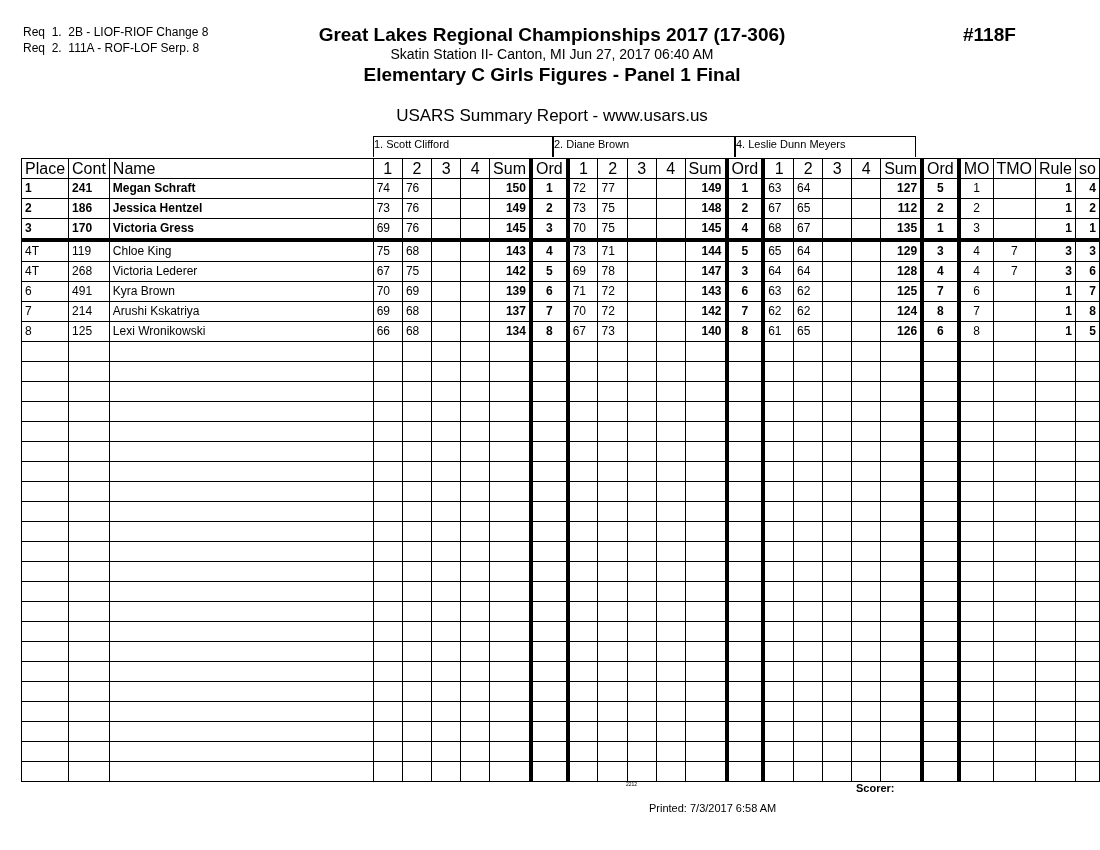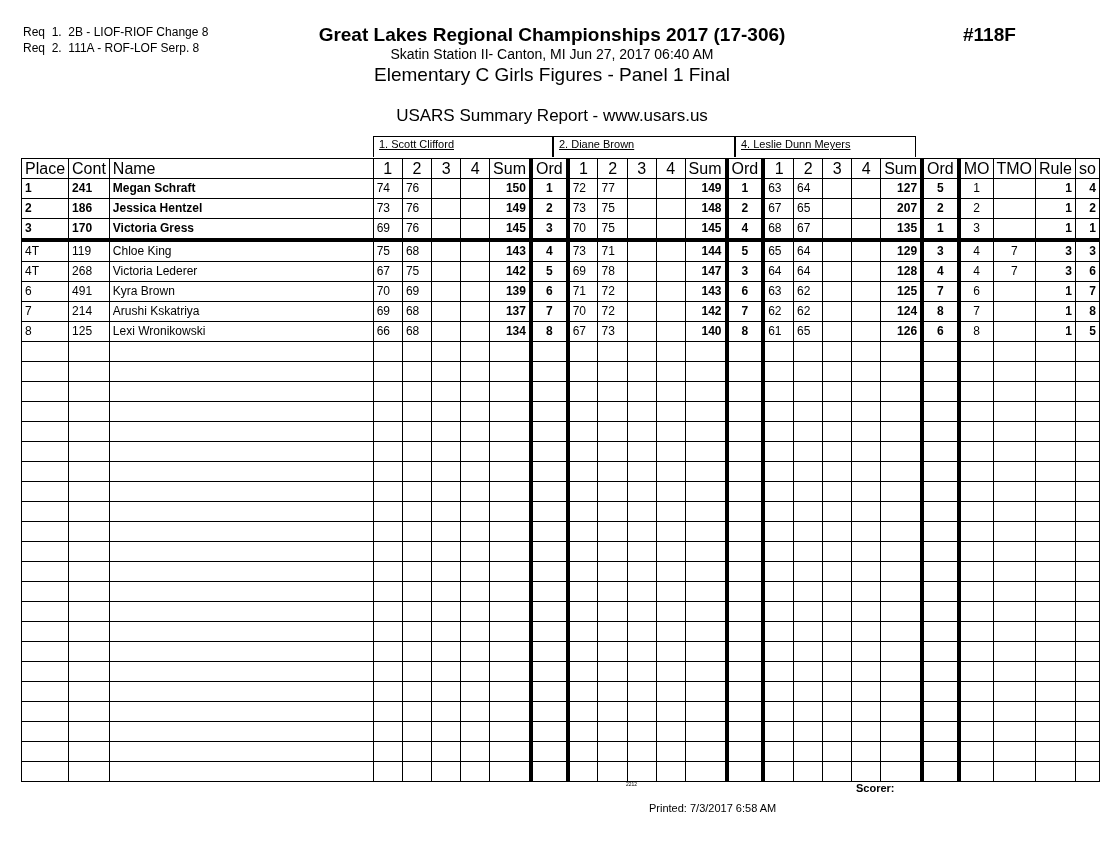--- a/index.html
+++ b/index.html
@@ -17,33 +17,33 @@
   table.grid tr.hdr td { font-size: 16px; }
   table.grid tr.blank td { height: 19px; }
   .c { text-align: center; }
   .r { text-align: right; font-weight: bold; }
   .b { font-weight: bold; }
   .thickL { border-left: 4px solid #000 !important; }
   .topThick td { border-top: 4px solid #000 !important; }
   tr.bold td.nb { font-weight: bold; }
 
   .judgebox { position: absolute; top: 136px; height: 21px; border: 1px solid #000; border-bottom: none;
-              font-size: 11px; line-height: 14px; padding-left: 5px; box-sizing: border-box; text-decoration: underline; }
+              font-size: 11px; line-height: 14px; box-sizing: border-box; }
   .footer { font-size: 11px; top: 782px; }
   .tiny { font-size: 5px; top: 781px; left: 626px; }
 </style>
 </head>
 <body>
 
 <div class="abs req" style="top:25px;">Req  1.  2B - LIOF-RIOF Change 8</div>
 <div class="abs req" style="top:41px;">Req  2.  111A - ROF-LOF Serp. 8</div>
 
 <div class="center" style="left:300px;width:504px;top:24px;font-size:19px;font-weight:bold;">Great Lakes Regional Championships 2017 (17-306)</div>
 <div class="center" style="left:300px;width:504px;top:46px;font-size:14px;">Skatin Station II- Canton, MI  Jun 27, 2017  06:40 AM</div>
-<div class="center" style="left:300px;width:504px;top:64px;font-size:19px;font-weight:normal;">Elementary C Girls Figures - Panel 1 Final</div>
+<div class="center" style="left:300px;width:504px;top:64px;font-size:19px;font-weight:bold;">Elementary C Girls Figures - Panel 1 Final</div>
 <div class="center" style="left:300px;width:504px;top:90px;font-size:17px;margin-top:16px;">USARS Summary Report - www.usars.us</div>
 <div class="abs eventno">#118F</div>
 
 <div class="judgebox" style="left:373px;width:180px;">1.  Scott Clifford</div>
 <div class="judgebox" style="left:553px;width:182px;">2.  Diane  Brown</div>
 <div class="judgebox" style="left:735px;width:181px;">4.  Leslie Dunn Meyers</div>
 
 <table class="grid">
   <colgroup>
     <col style="width:37px">
@@ -140,21 +140,21 @@
         <td class="thickL">73</td>
         <td>75</td>
         <td></td>
         <td></td>
         <td class="r">148</td>
         <td class="c b thickL">2</td>
         <td class="thickL">67</td>
         <td>65</td>
         <td></td>
         <td></td>
-        <td class="r">207</td>
+        <td class="r">112</td>
         <td class="c b thickL">2</td>
         <td class="c thickL">2</td>
         <td class="c"></td>
         <td class="r">1</td>
         <td class="r">2</td>
       </tr>
       <tr class="bold">
         <td class="nb">3</td>
         <td class="nb">170</td>
         <td class="nb">Victoria Gress</td>

